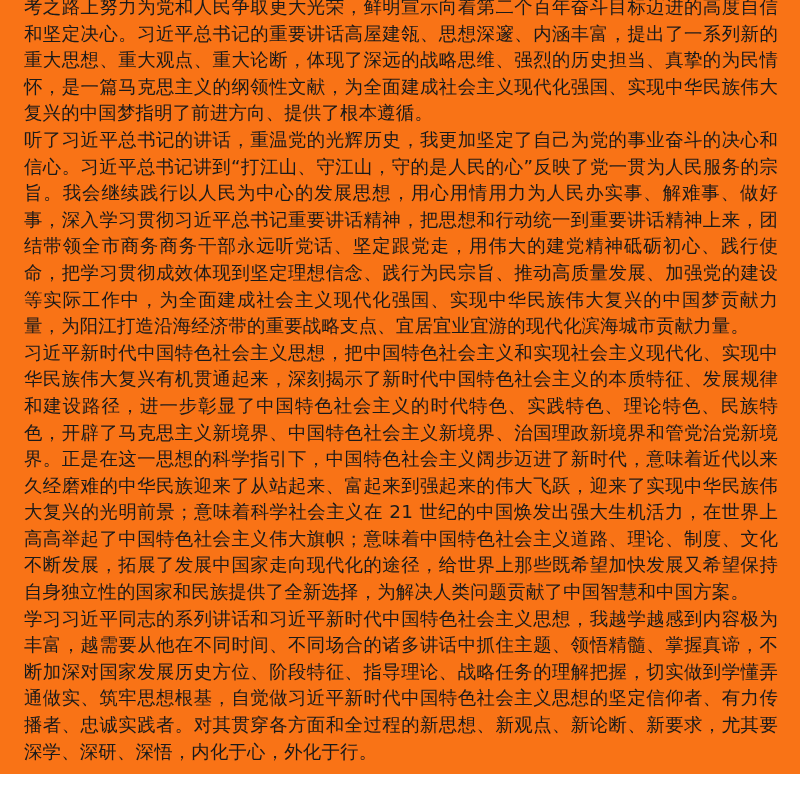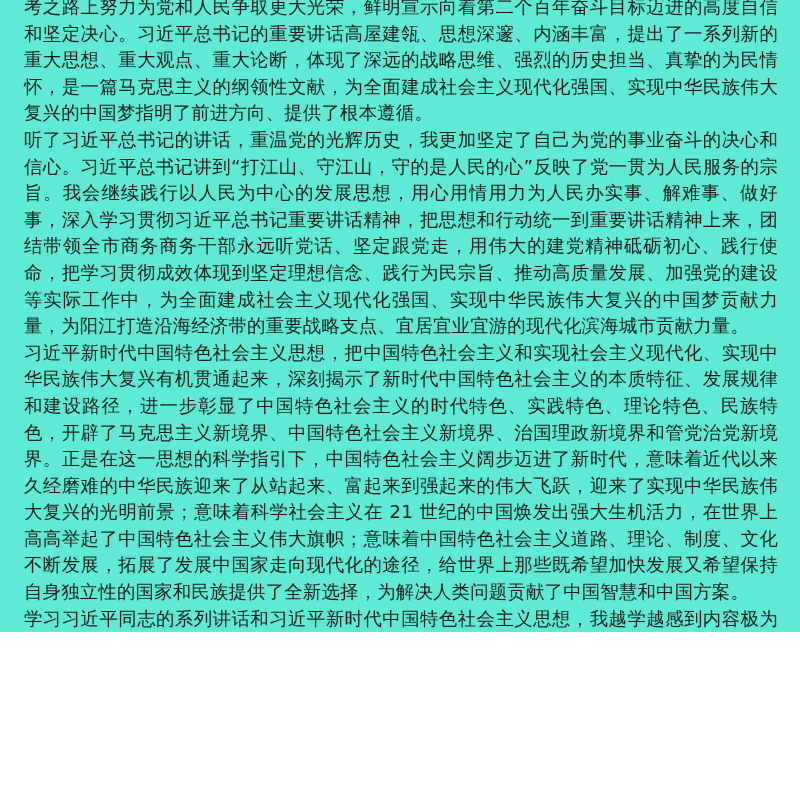--- a/index.html
+++ b/index.html
@@ -6,23 +6,23 @@
       margin: 0;
       padding: 0;
       background: #ffffff;
       width: 800px;
       height: 800px;
       overflow: hidden;
     }
     .page {
       position: relative;
       width: 800px;
-      height: 632px;
+      height: 774px;
       overflow: hidden;
-      background: #5eead4;
+      background: #f97316;
     }
     .content {
       position: absolute;
       left: 24px;
       top: -6px;
       width: 754px;
       font-family: "DejaVu Sans", "Liberation Sans", sans-serif;
       font-size: 18.4px;
       line-height: 26.6px;
       color: #1a1a1a;
@@ -36,15 +36,15 @@
     }
   </style>
 </head>
 <body>
 
 <div class="page">
   <div class="content">
     <p class="para">考之路上努力为党和人民争取更大光荣，鲜明宣示向着第二个百年奋斗目标迈进的高度自信和坚定决心。习近平总书记的重要讲话高屋建瓴、思想深邃、内涵丰富，提出了一系列新的重大思想、重大观点、重大论断，体现了深远的战略思维、强烈的历史担当、真挚的为民情怀，是一篇马克思主义的纲领性文献，为全面建成社会主义现代化强国、实现中华民族伟大复兴的中国梦指明了前进方向、提供了根本遵循。</p>
     <p class="para">听了习近平总书记的讲话，重温党的光辉历史，我更加坚定了自己为党的事业奋斗的决心和信心。习近平总书记讲到“打江山、守江山，守的是人民的心”反映了党一贯为人民服务的宗旨。我会继续践行以人民为中心的发展思想，用心用情用力为人民办实事、解难事、做好事，深入学习贯彻习近平总书记重要讲话精神，把思想和行动统一到重要讲话精神上来，团结带领全市商务商务干部永远听党话、坚定跟党走，用伟大的建党精神砥砺初心、践行使命，把学习贯彻成效体现到坚定理想信念、践行为民宗旨、推动高质量发展、加强党的建设等实际工作中，为全面建成社会主义现代化强国、实现中华民族伟大复兴的中国梦贡献力量，为阳江打造沿海经济带的重要战略支点、宜居宜业宜游的现代化滨海城市贡献力量。</p>
     <p class="para">习近平新时代中国特色社会主义思想，把中国特色社会主义和实现社会主义现代化、实现中华民族伟大复兴有机贯通起来，深刻揭示了新时代中国特色社会主义的本质特征、发展规律和建设路径，进一步彰显了中国特色社会主义的时代特色、实践特色、理论特色、民族特色，开辟了马克思主义新境界、中国特色社会主义新境界、治国理政新境界和管党治党新境界。正是在这一思想的科学指引下，中国特色社会主义阔步迈进了新时代，意味着近代以来久经磨难的中华民族迎来了从站起来、富起来到强起来的伟大飞跃，迎来了实现中华民族伟大复兴的光明前景；意味着科学社会主义在 21 世纪的中国焕发出强大生机活力，在世界上高高举起了中国特色社会主义伟大旗帜；意味着中国特色社会主义道路、理论、制度、文化不断发展，拓展了发展中国家走向现代化的途径，给世界上那些既希望加快发展又希望保持自身独立性的国家和民族提供了全新选择，为解决人类问题贡献了中国智慧和中国方案。</p>
-    <p class="para">学习习近平同志的系列讲话和习近平新时代中国特色社会主义思想，我越学越感到内容极为丰富，开辟了马克思主义新境界、不同场合的诸多讲话中抓住主题、领悟精髓、掌握真谛，不断加深对国家发展历史方位、阶段特征、指导理论、战略任务的理解把握，切实做到学懂弄通做实、筑牢思想根基，自觉做习近平新时代中国特色社会主义思想的坚定信仰者、有力传播者、忠诚实践者。对其贯穿各方面和全过程的新思想、新观点、新论断、新要求，尤其要深学、深研、深悟，内化于心，外化于行。</p>
+    <p class="para">学习习近平同志的系列讲话和习近平新时代中国特色社会主义思想，我越学越感到内容极为丰富，越需要从他在不同时间、不同场合的诸多讲话中抓住主题、领悟精髓、掌握真谛，不断加深对国家发展历史方位、阶段特征、指导理论、战略任务的理解把握，切实做到学懂弄通做实、筑牢思想根基，自觉做习近平新时代中国特色社会主义思想的坚定信仰者、有力传播者、忠诚实践者。对其贯穿各方面和全过程的新思想、新观点、新论断、新要求，尤其要深学、深研、深悟，内化于心，外化于行。</p>
   </div>
 </div>
 
 </body></html>

